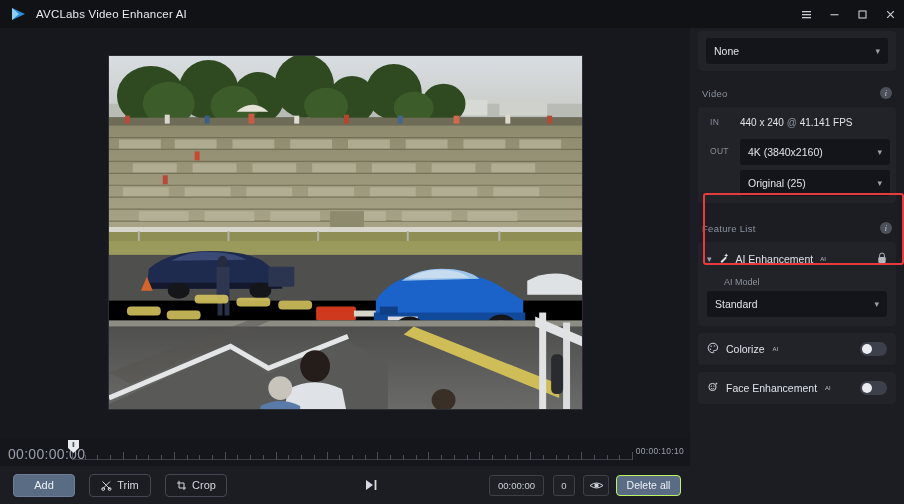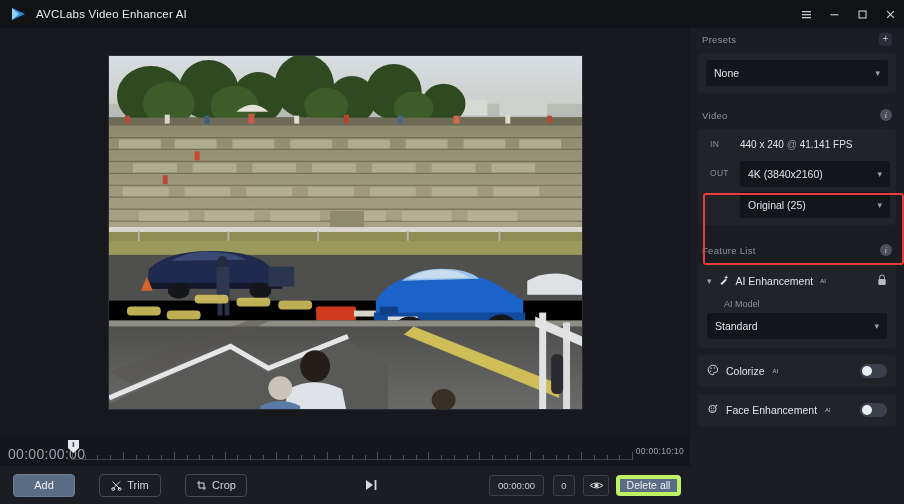--- a/index.html
+++ b/index.html
@@ -93,21 +93,21 @@
     height: 23px; border-radius: 4px;
     display: inline-flex; align-items: center; justify-content: center;
     gap: 5px; font-size: 11px; cursor: pointer; user-select: none;
   }
   #add-button {
     margin-left: 13px; width: 62px;
     background: #5a6b84; color: #eef1f6;
     border: 1px solid #6d7e96;
   }
   #trim-button, #crop-button {
-    margin-left: 24px; width: 62px;
+    margin-left: 14px; width: 62px;
     background: transparent; color: #d3d7df;
     border: 1px solid #444854;
   }
   .mini-icon { display: inline-flex; align-items: center; }
   #play-button {
     position: absolute; left: 362px;
     width: 20px; height: 20px; color: #d6dae2; cursor: pointer;
     display: flex; align-items: center; justify-content: center;
   }
   #time-field {
@@ -123,21 +123,21 @@
     color: #cdd2da; font-size: 9.5px; cursor: text;
   }
   #preview-toggle {
     left: 583px; width: 26px; height: 21px;
     border: 1px solid #3d4049; border-radius: 3px; background: #1f2127;
     position: absolute; display: flex; align-items: center; justify-content: center;
     color: #cdd2da; cursor: pointer;
   }
   #delete-all-button {
     position: absolute; left: 616px; width: 65px; height: 21px;
-    background: #5a6b84; color: #eef1f6; border: 4px solid #bef264;
+    background: #5a6b84; color: #eef1f6; border: 1px solid #bef264;
     border-radius: 4px; font-size: 10.5px;
     display: flex; align-items: center; justify-content: center; cursor: pointer;
   }
 
   
   #right-panel {
     position: absolute; left: 690px; top: 28px;
     width: 214px; height: 438px;
     background: #1b1d23;
     padding: 0;
@@ -551,25 +551,20 @@
         <circle cx="7.5" cy="5.5" r="2.1" fill="#cdd2da"></circle>
       </svg>
     </div>
     <div id="delete-all-button">
       <span>Delete all</span>
     </div>
   </div>
 
   <div id="right-panel">
 
-    <div class="sec-head">
-      <span>Presets</span>
-      <span class="spacer"></span>
-      <span class="round-btn">+</span>
-    </div>
     <div class="card">
       <div class="select">
         <span>None</span>
         <span class="chev">▾</span>
       </div>
     </div>
 
     <div class="sec-head" style="margin-top:11px;">
       <span>Video</span>
       <span class="spacer"></span>

